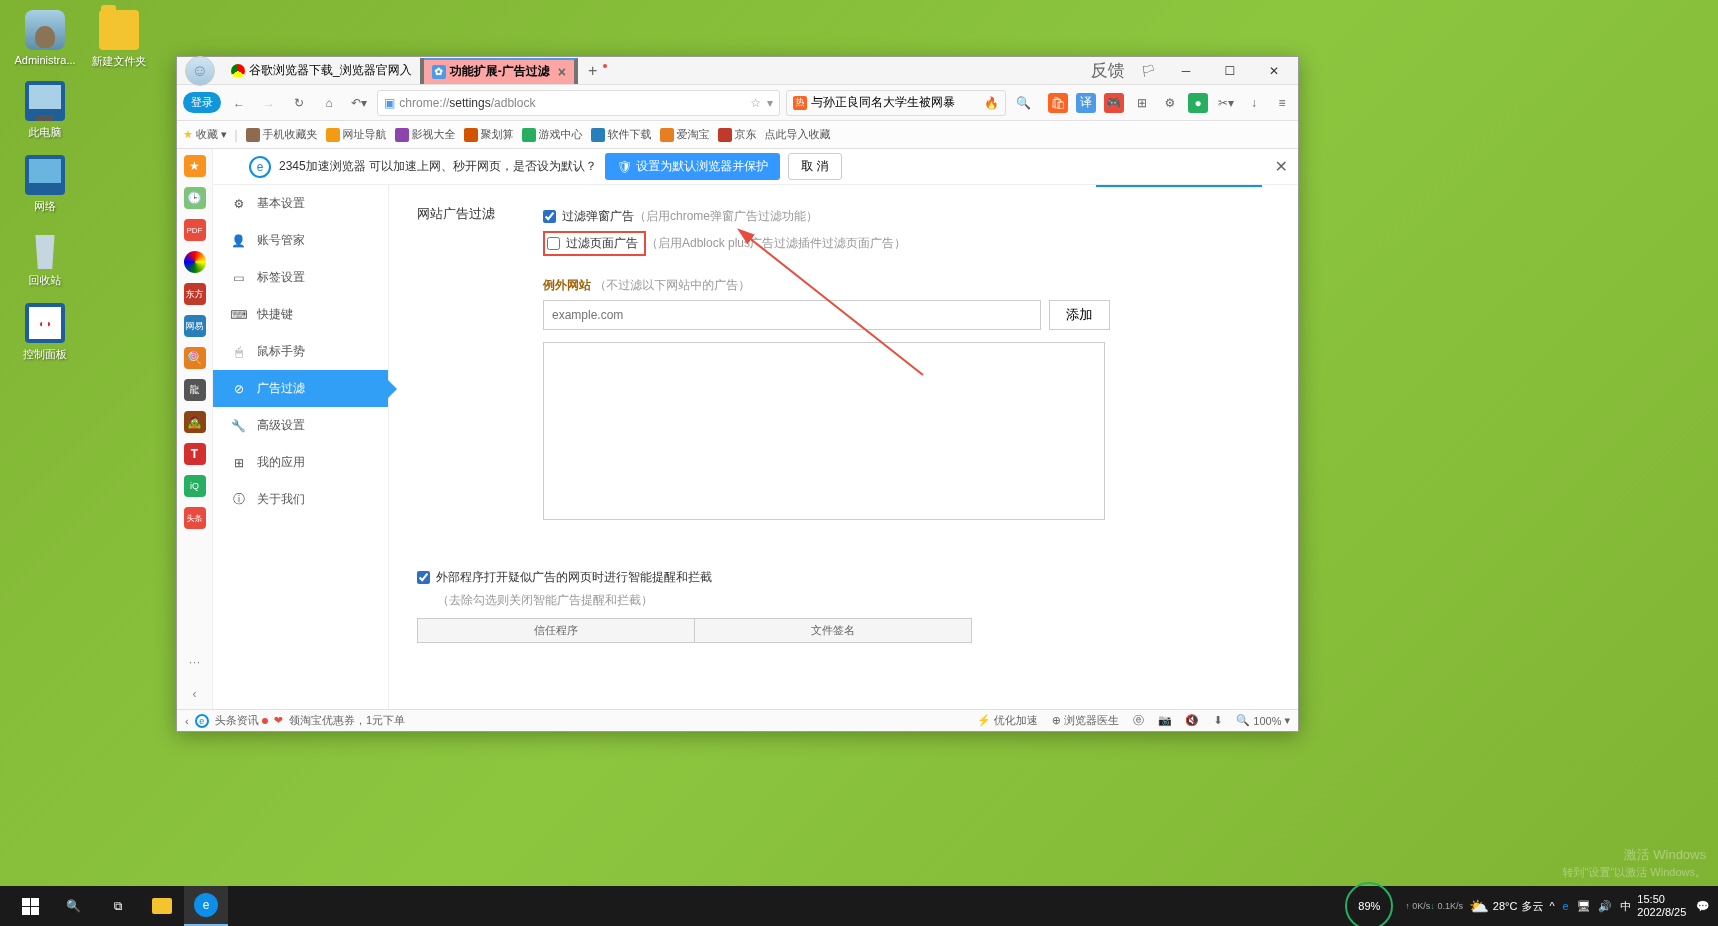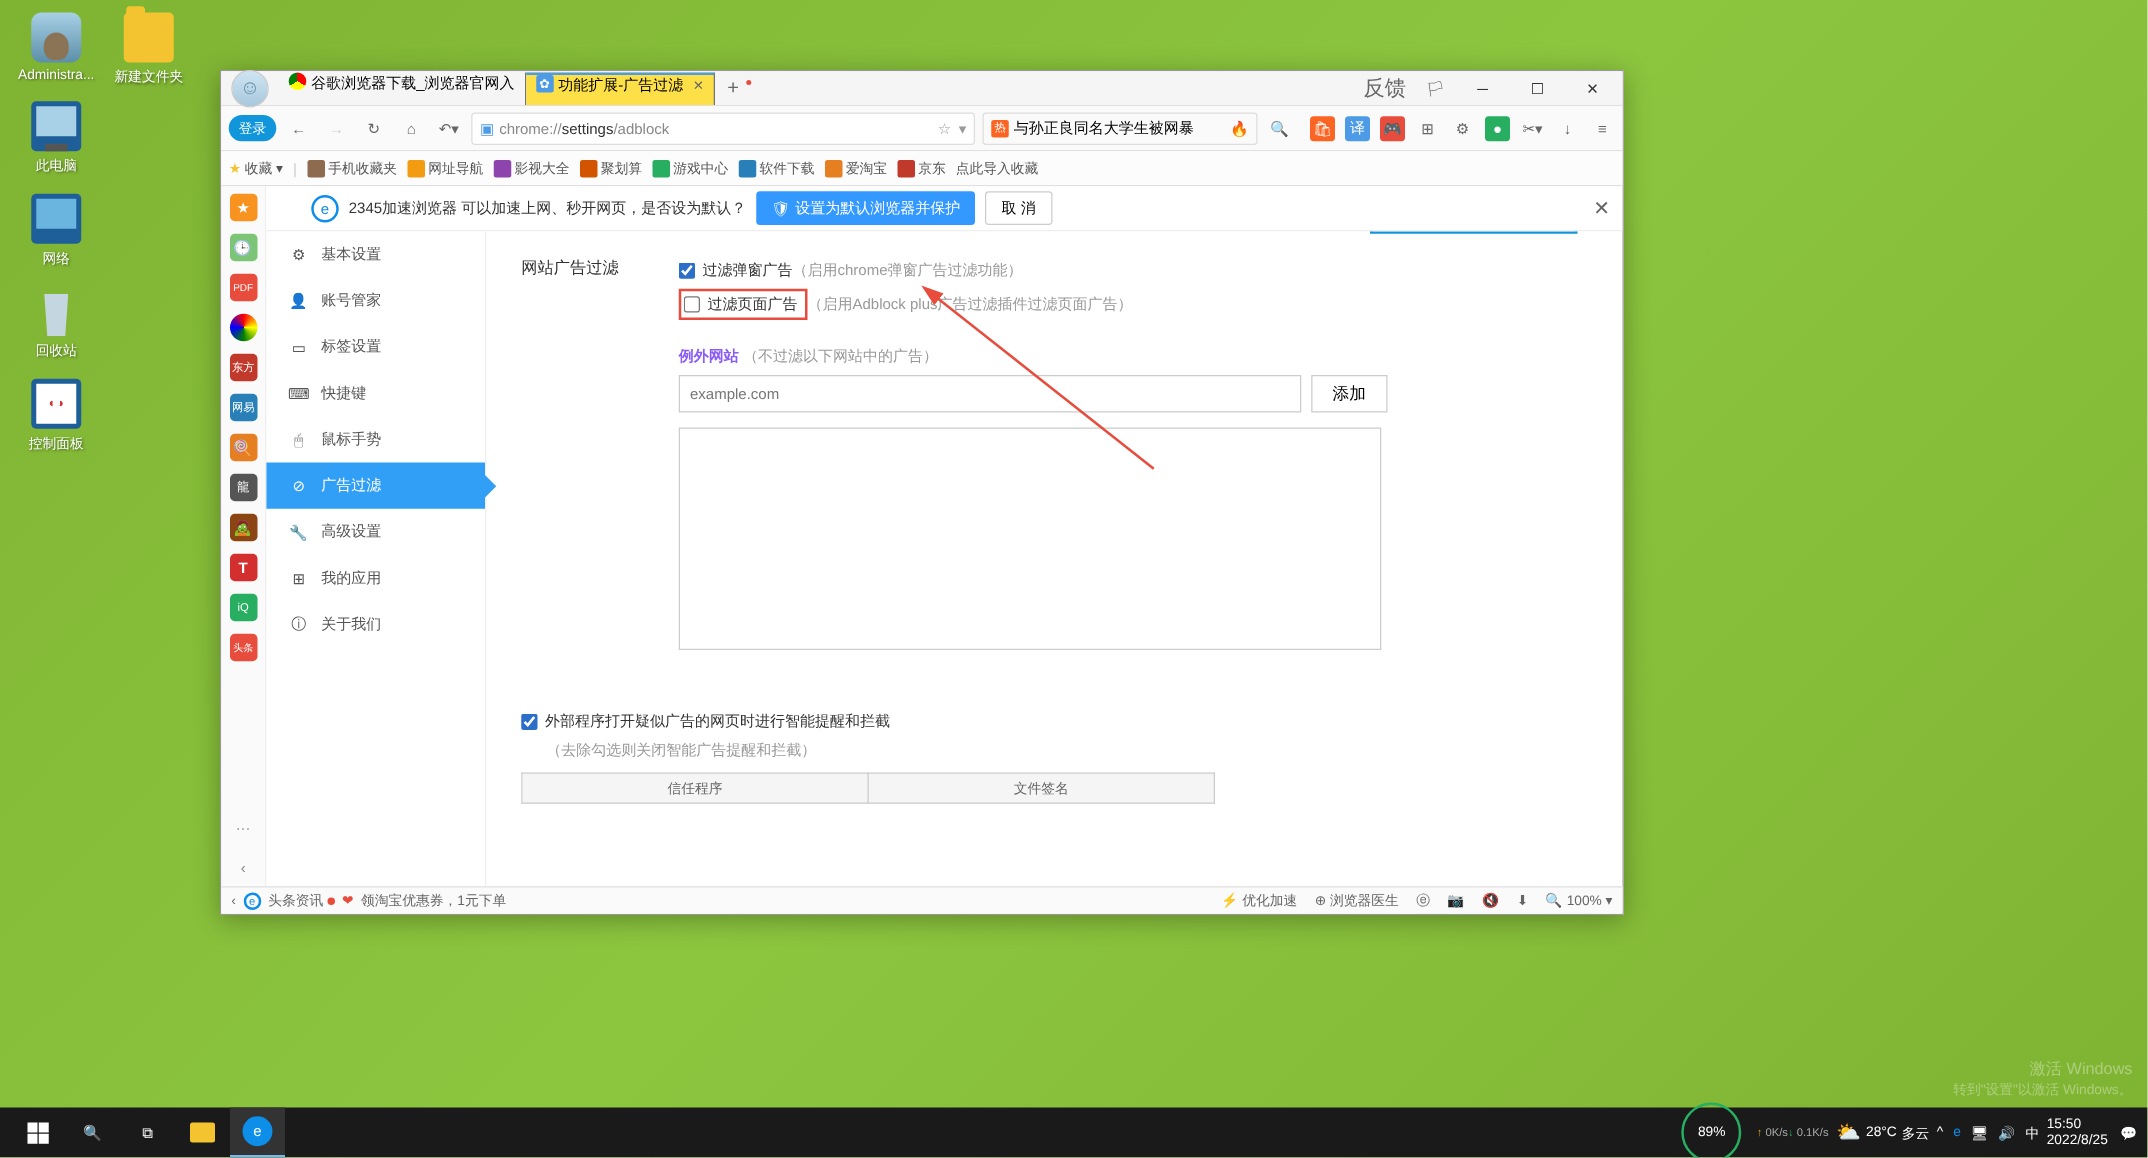--- a/index.html
+++ b/index.html
@@ -48,22 +48,22 @@
     
     .title-bar {
       height: 28px;
       background: #f5f5f5;
       display: flex;
       align-items: center;
       border-bottom: 1px solid #e0e0e0;
     }
     .avatar-btn { width: 30px; height: 30px; border-radius: 50%; background: linear-gradient(#cfe5f2, #a8c8dd); margin: 0 8px; position: relative; border: 1px solid #ccc; }
     .avatar-btn::after { content: "☺"; position: absolute; top: 50%; left: 50%; transform: translate(-50%, -50%); font-size: 16px; color: #6a8fa8; }
-    .tab { display: flex; align-items: flex-start; height: 26px; padding: 0 8px; border-right: 1px solid #737373; cursor: pointer; gap: 4px; }
-    .tab.active { background: #fde047; border-top: 2px solid #4d9be6; }
+    .tab { display: flex; align-items: center; height: 26px; padding: 0 8px; border-right: 4px solid #737373; cursor: pointer; gap: 4px; }
+    .tab.active { background: #fca5a5; border-top: 2px solid #4d9be6; font-weight: bold; }
     .tab-icon { width: 14px; height: 14px; display: inline-block; }
     .tab-icon.chrome { background: conic-gradient(red 0 120deg, yellow 120deg 240deg, green 240deg 360deg); border-radius: 50%; }
     .tab-icon.gear { background: #4d9be6; border-radius: 2px; display: flex; align-items: center; justify-content: center; }
     .tab-icon.gear::before { content: "✿"; color: #fff; font-size: 10px; }
     .tab-close { color: #666; margin-left: 4px; font-size: 14px; }
     .new-tab { padding: 0 10px; color: #666; font-size: 16px; position: relative; }
     .new-tab::after { content: ""; position: absolute; top: 2px; right: 0; width: 4px; height: 4px; background: #e74c3c; border-radius: 50%; }
     .title-bar-right { margin-left: auto; display: flex; align-items: center; gap: 4px; padding-right: 4px; }
     .tbr-btn { padding: 4px 6px; color: #666; cursor: pointer; }
     .feedback { font-size: 17px; }
@@ -230,21 +230,21 @@
     .search-box input { border: none; outline: none; flex: 1; font-size: 11px; color: #888; }
     .search-box .sicon { color: #888; margin-right: 4px; }
     .section-row { display: flex; margin-bottom: 0; padding-top: 40px; }
     .sec-label { width: 126px; color: #333; font-weight: normal; font-size: 13px;}
     .sec-body { flex: 1; }
     .checkbox-row { display: flex; align-items: center; padding: 3px 0; }
     .checkbox-row input[type=checkbox] { margin-right: 6px; accent-color: #2c6fc9; }
     .chk-label { color: #333; }
     .chk-desc { color: #999; }
     .subtitle-row { padding-top: 18px; }
-    .sub-label { color: #8b5cf6; font-weight: bold; }
+    .sub-label { color: #a16207; font-weight: bold; }
     .sub-desc { color: #999; }
     .input-row { display: flex; gap: 8px; margin-top: 6px; }
     .text-input { flex: 1; max-width: 498px; border: 1px solid #ccc; padding: 5px 8px; font-size: 12px; color: #999; outline: none; }
     .add-btn { border: 1px solid #ccc; padding: 5px 16px; cursor: pointer; background: #fff; }
     .big-box { max-width: 562px; height: 178px; border: 1px solid #ccc; margin-top: 12px; }
     .section-row2 { display: flex; margin-top: 46px; }
     .trust-row table { width: 555px; border-collapse: collapse; margin-top: 6px; }
     .trust-row th { border: 1px solid #ccc; padding: 4px; font-weight: normal; color: #666; font-size: 11px; background: #f5f5f5; }
 
     

